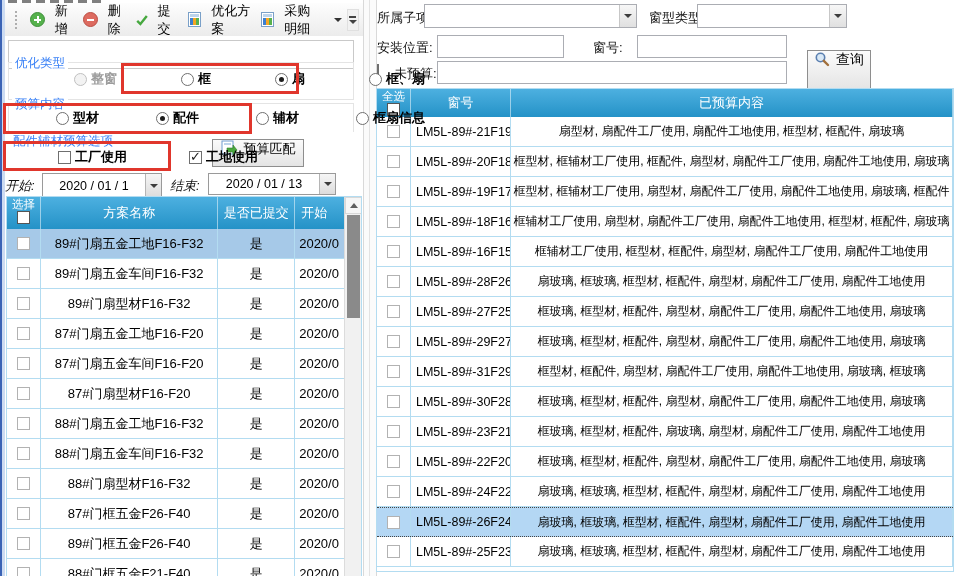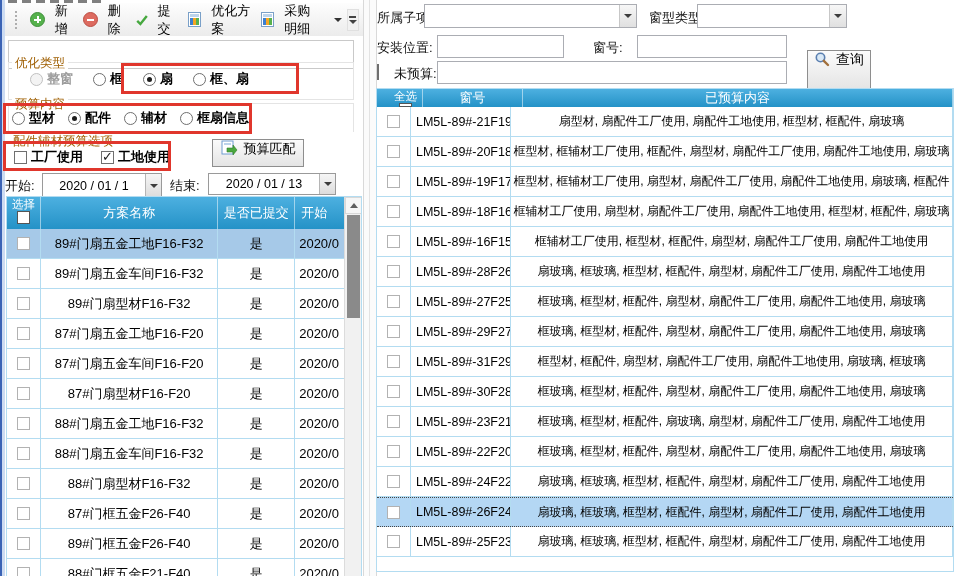--- a/index.html
+++ b/index.html
@@ -39,38 +39,38 @@
   .caret-down { width:0; height:0; border-left:4px solid transparent; border-right:4px solid transparent;
     border-top:4px solid #333; display:inline-block; margin-left:3px; }
   .tb-overflow { margin-left:auto; width:14px; height:22px; display:flex; flex-direction:column;
     align-items:center; justify-content:center; gap:2px; background:#f2f2f2; border:1px solid #e0e0e0; }
   .tb-overflow .bar { width:7px; height:2px; background:#444; }
   .tb-overflow .tri { width:0; height:0; border-left:4px solid transparent; border-right:4px solid transparent; border-top:4px solid #444; }
 
   .big-input { left:8px; top:40px; width:346px; height:29px; border:1px solid #c9c9c9; background:#fff; }
 
   .group-line { border:1px solid #e4e4e4; background:transparent; }
-  .group-label { background:#fff; padding:0 3px; font-size:12.5px; color:#a16207; z-index:2; }
+  .group-label { background:#fff; padding:0 3px; font-size:12.5px; color:#3b82f6; z-index:2; }
 
   .opt-row { display:flex; align-items:center; z-index:3; }
-  .opt-item { display:inline-flex; align-items:center; gap:4px; }
+  .opt-item { display:inline-flex; align-items:center; gap:4px;margin-left:44px; }
   .opt-label { font-weight:bold; font-size:13px; white-space:nowrap; }
   .opt-label.disabled { color:#9c9c9c; }
   .radio { width:13px; height:13px; border-radius:50%; border:1px solid #6f6f6f; background:#fff; position:relative; flex:none; }
   .radio.checked::after { content:""; position:absolute; left:3px; top:3px; width:5px; height:5px; border-radius:50%; background:#1d1d1d; }
   .radio.disabled { border-color:#c0c0c0; background:#f3f3f3; }
   .checkbox { width:13px; height:13px; border:1px solid #6f6f6f; background:#fff; position:relative; flex:none; }
   .checkbox.checked::after { content:"✓"; position:absolute; left:0px; top:-3px; font-size:13px; font-weight:bold; color:#1b1b1b; }
 
   .red-box { border:3px solid #e0362c; z-index:4; background:transparent; pointer-events:none; }
 
   .btn { display:inline-flex; align-items:flex-start; justify-content:center; gap:6px;
     border:1px solid #8e8e8e; background:linear-gradient(#fbfbfb,#e4e4e4); font-size:13px; }
 
-  .date-label { font-size:13px; color:#111; }
+  .date-label { font-size:13px; color:#111;font-style:italic; }
   .combo { border:1px solid #9a9a9a; background:#fff; display:flex; align-items:center; }
   .combo .val { flex:1; text-align:center; font-size:12.5px; white-space:nowrap; overflow:hidden; }
   .combo .dd { width:16px; align-self:stretch; border-left:1px solid #b5b5b5;
     background:linear-gradient(#f6f6f6,#dcdcdc); display:flex; align-items:center; justify-content:center; }
   .combo .dd::after { content:""; width:0; height:0; border-left:4px solid transparent; border-right:4px solid transparent; border-top:4px solid #3c3c3c; }
 
   .combo2 { border:1px solid #abadb3; background:#fff; display:flex; }
   .combo2 .val { flex:1; }
   .combo2 .dd { width:17px; border-left:1px solid #c7c7c7; background:linear-gradient(#f7f7f7,#e0e0e0);
     display:flex; align-items:center; justify-content:center; }
@@ -94,21 +94,21 @@
   .lt-c1 { width:34px; } .lt-c2 { width:178px; } .lt-c3 { width:77px; } .lt-c4 { width:66px; justify-content:flex-start; padding-left:4px; }
   .left-table .row { height:30px; font-size:13px; }
   .left-table .row.sel { background:#a6c9e8; }
 
   .scrollbar { position:absolute; right:0; top:0; width:17px; height:380px; background:#f1f1f1; border-left:1px solid #dcdcdc; }
   .sb-up { width:17px; height:17px; background:#f6f6f6; border:1px solid #d8d8d8; display:flex; align-items:center; justify-content:center; }
   .sb-up::after { content:""; width:0; height:0; border-left:4px solid transparent; border-right:4px solid transparent; border-bottom:5px solid #5f5f5f; }
   .sb-thumb { width:13px; height:103px; margin:1px 2px 0 2px; background:#8a8a8a; }
 
   .right-table { left:376px; top:88px; width:578px; height:484px; border:1px solid #b3dcf1; background:#fff; overflow:hidden; }
-  .right-table .tbl-head { height:18px;padding-left:12px; }
+  .right-table .tbl-head { height:28px; }
   .rt-c1 { width:34px; } .rt-c2 { width:100px; justify-content:flex-start; padding-left:5px; } .rt-c3 { flex:1; }
   .right-table .row { height:30px; }
   .right-table .row .rt-c2 { font-size:12.5px; }
   .right-table .row .rt-c3 { font-size:12px; }
   .right-table .row.sel { background:#b4d7f4; border-top:1px dotted #444; border-bottom:1px dotted #444; }
 
   .r-label { font-size:13px; color:#111; white-space:nowrap; }
 
   .q-btn { left:807px; top:50px; width:64px; height:41px; }
   .m-btn { left:212px; top:139px; width:92px; height:28px; }

